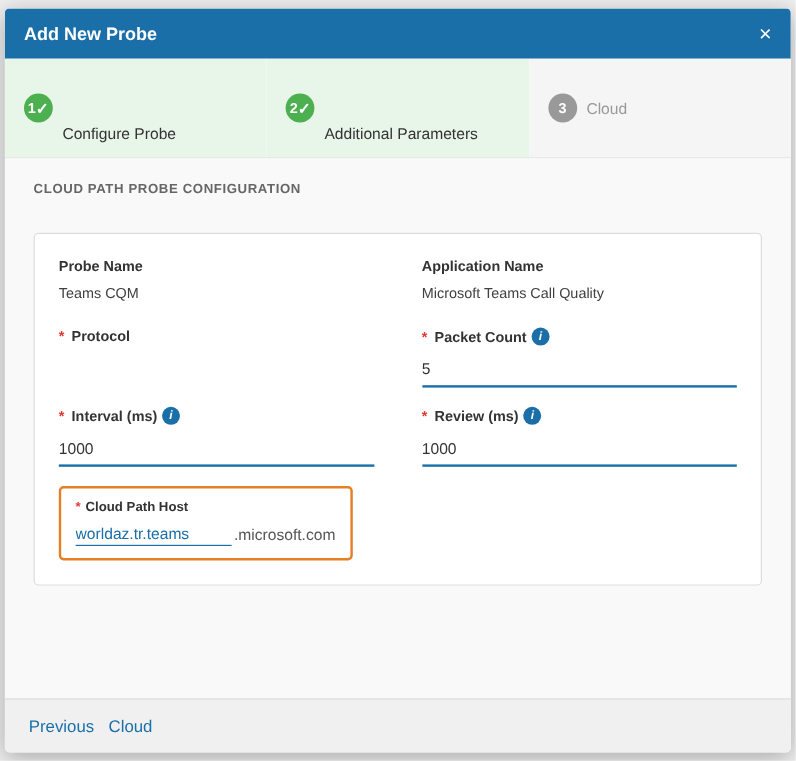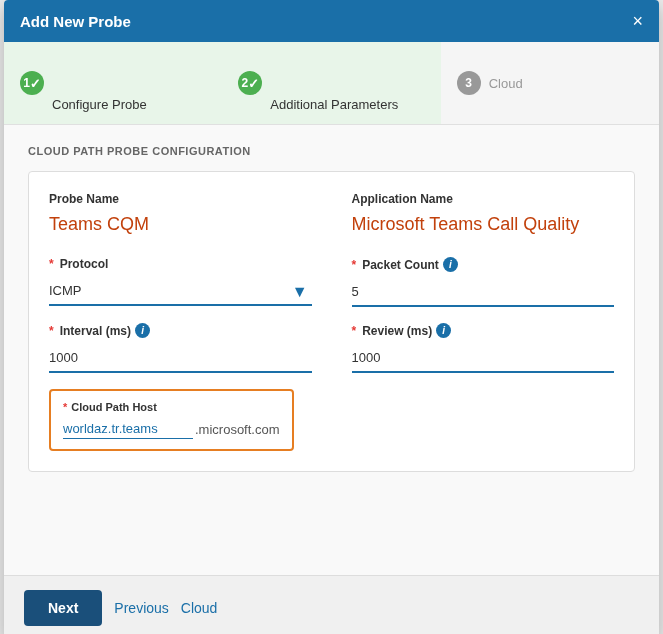--- a/index.html
+++ b/index.html
@@ -96,21 +96,21 @@
     .modal-content {
       padding: 20px 24px;
       background: #f9f9f9;
       min-height: 450px;
     }
     .section-title {
       font-size: 11px;
       font-weight: bold;
       color: #666;
       letter-spacing: 0.5px;
-      margin-bottom: 14px;
+      margin-bottom: 30px;
       text-transform: uppercase;
     }
     .form-card {
       background: #fff;
       border: 1px solid #ddd;
       border-radius: 4px;
       padding: 20px;
     }
     .form-row {
       display: flex;
@@ -120,22 +120,22 @@
     .form-col {
       flex: 1;
     }
     .field-label {
       font-size: 12px;
       font-weight: bold;
       color: #333;
       margin-bottom: 4px;
     }
     .field-value-static {
-      font-size: 18px;
-      color: #c2410c;
+      font-size: 12px;
+      color: #404040;
       padding: 4px 0;
     }
     .required-star {
       color: #e53935;
       margin-right: 2px;
     }
     .field-label-req {
       font-size: 12px;
       font-weight: bold;
       color: #333;
@@ -321,28 +321,20 @@
           <div class="field-value-static">Microsoft Teams Call Quality</div>
         </div>
       </div>
 
       <div class="form-row divider-row">
         <div class="form-col">
           <div class="field-label-req">
             <span class="required-star">*</span>
             <span>Protocol</span>
           </div>
-          <div class="select-wrapper">
-            <select class="form-select">
-              <option>ICMP</option>
-              <option>TCP</option>
-              <option>UDP</option>
-            </select>
-            <span class="select-arrow">▼</span>
-          </div>
         </div>
         <div class="form-col">
           <div class="field-label-req">
             <span class="required-star">*</span>
             <span>Packet Count</span>
             <span class="info-icon" title="Information">i</span>
           </div>
           <input class="form-input" type="text" value="5" style="">
         </div>
       </div>
@@ -375,17 +367,16 @@
           <div class="cloud-path-inputs">
             <input class="cloud-path-input" type="text" value="worldaz.tr.teams" style="">
             <span class="cloud-path-suffix">.microsoft.com</span>
           </div>
         </div>
       </div>
     </div>
   </div>
 
   <div class="modal-footer">
-    <button class="btn-next">Next</button>
     <button class="btn-previous">Previous</button>
     <button class="btn-cancel">Cloud</button>
   </div>
 </div>
 
 </body></html>

